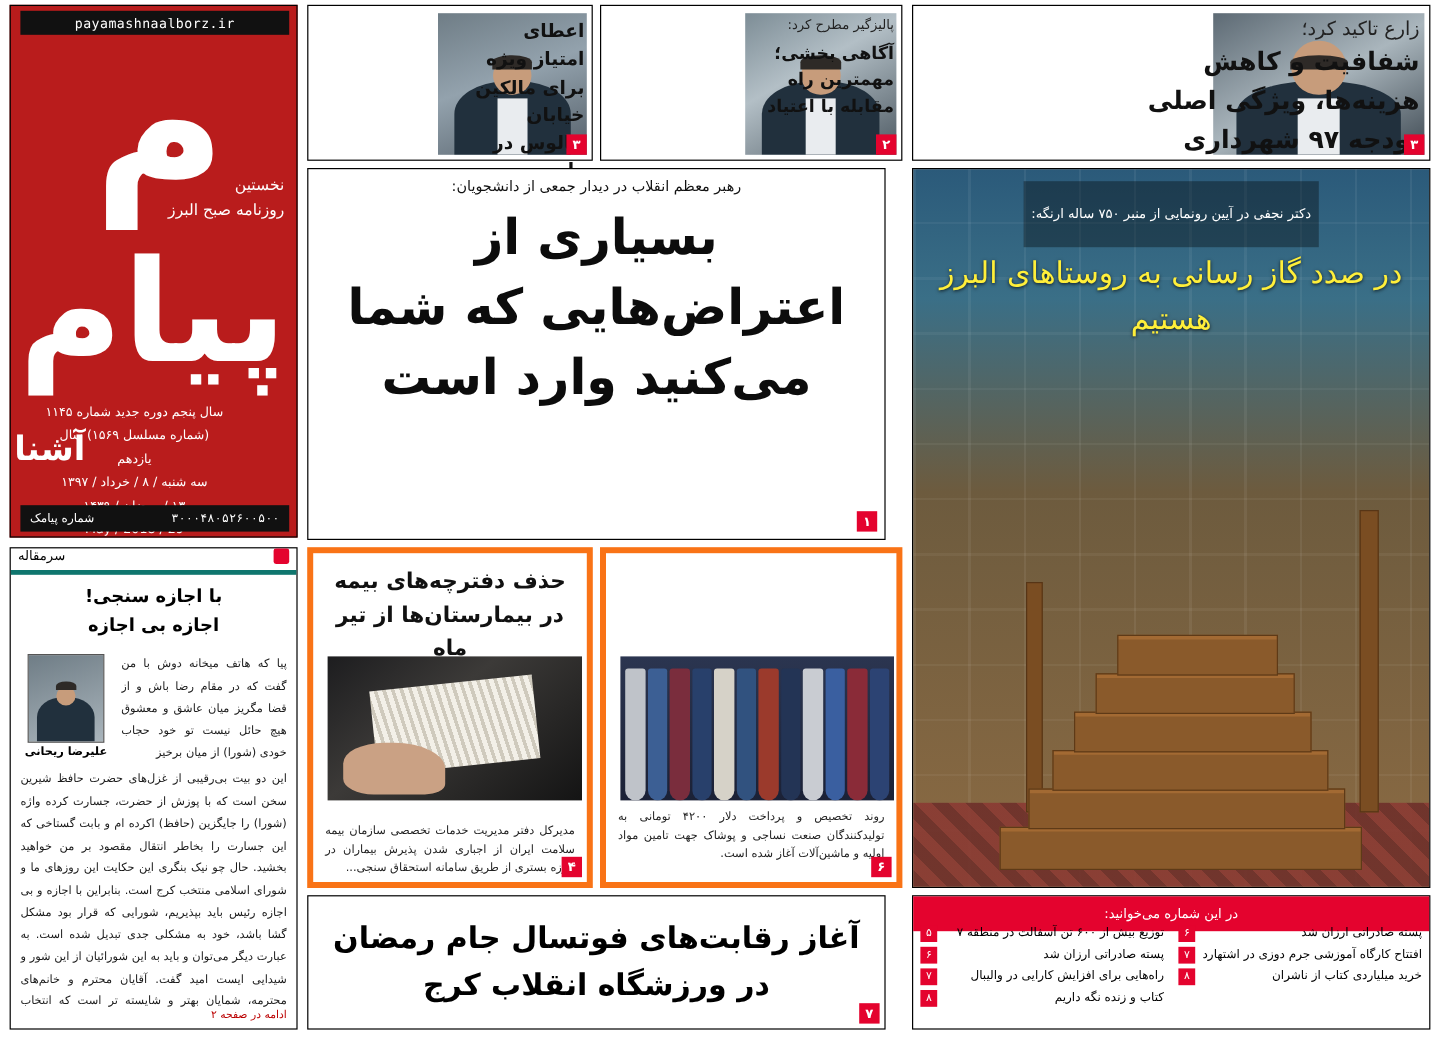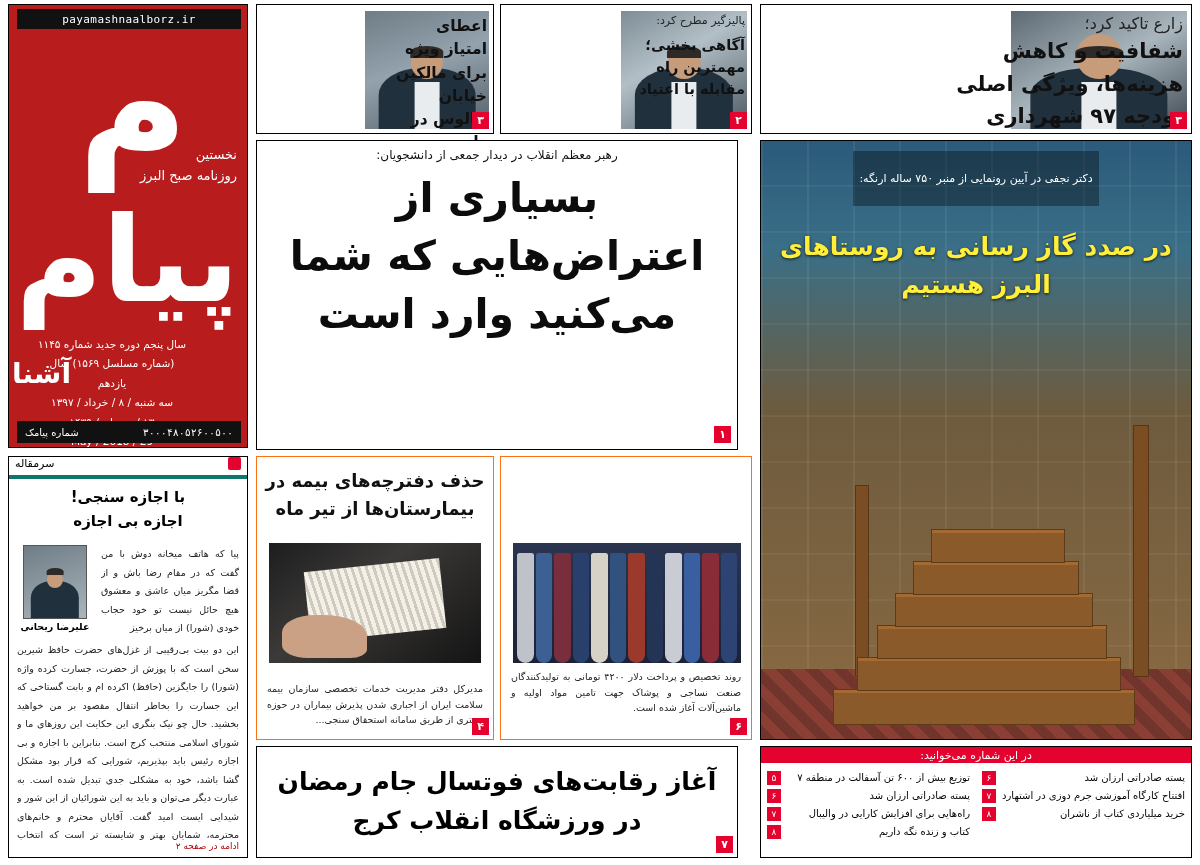--- a/index.html
+++ b/index.html
@@ -115,21 +115,21 @@
   }
   .feature-overlay {
     position: absolute; right: 10px; top: 10px; left: 10px;
     text-align: center;
   }
   .feature-kicker {
     font-size: 11px; color: #fff; background: rgba(0,0,0,.35);
     padding: 20px 6px; display: inline-block; line-height: 1.4;
   }
   .feature-title {
-    margin-top: 22px; font-size: 25px; font-weight: bold; color: #ffef3a;
+    margin-top: 3px; font-size: 25px; font-weight: normal; color: #ffef3a;
     line-height: 1.5; text-shadow: 0 1px 3px rgba(0,0,0,.8);
   }
   .tile-wall {
     position: absolute; left: 0; top: 0; width: 100%; height: 100%;
     background:
       repeating-linear-gradient(90deg, rgba(255,255,255,.10) 0 2px, rgba(0,0,0,0) 2px 46px),
       repeating-linear-gradient(0deg, rgba(255,255,255,.08) 0 2px, rgba(0,0,0,0) 2px 46px);
     opacity: .65;
   }
   .stairs {
@@ -142,21 +142,21 @@
   .rail {
     position: absolute; background: #7a4d22; border: 1px solid #573516;
   }
   .carpet {
     position: absolute; left: 0; bottom: 0; width: 100%; height: 70px;
     background: repeating-linear-gradient(45deg,#6e2f2a 0 10px,#8a3a33 10px 20px);
     opacity: .9;
   }
 
   
-  .midcard { border: 1px solid #f97316; background: #fff; }
+  .midcard { border: 5px solid #f97316; background: #fff; }
   .midcard .title {
     font-size: 18px; font-weight: bold; line-height: 1.55; text-align: center; color: #111;
   }
   .midcard .caption {
     font-size: 9.5px; line-height: 1.65; text-align: justify; color: #222;
     direction: rtl;
   }
   .ph-books {
     background: linear-gradient(140deg,#1d1d1f 0%,#3c3a38 40%,#141414 100%);
   }
@@ -224,21 +224,21 @@
     position: absolute; right: 14px; left: 14px; top: 16px;
     font-size: 25px; font-weight: bold; line-height: 1.55; text-align: center;
   }
 
   
   .indexbox {
     left: 760px; top: 746px; width: 432px; height: 112px;
     border: 1px solid #000; background: #fff;
   }
   .index-head {
-    position: absolute; left: 0; top: 0; width: 100%; height: 16px;
+    position: absolute; left: 0; top: 0; width: 100%; height: 29px;
     background: #e4032e; color: #fff; font-size: 11px;
     display: flex; align-items: center; justify-content: center;
   }
   .index-grid {
     position: absolute; left: 0; top: 22px; width: 100%;
     display: flex; flex-direction: row-reverse;
   }
   .index-col { width: 50%; }
   .index-item {
     display: flex; flex-direction: row-reverse; align-items: center;

